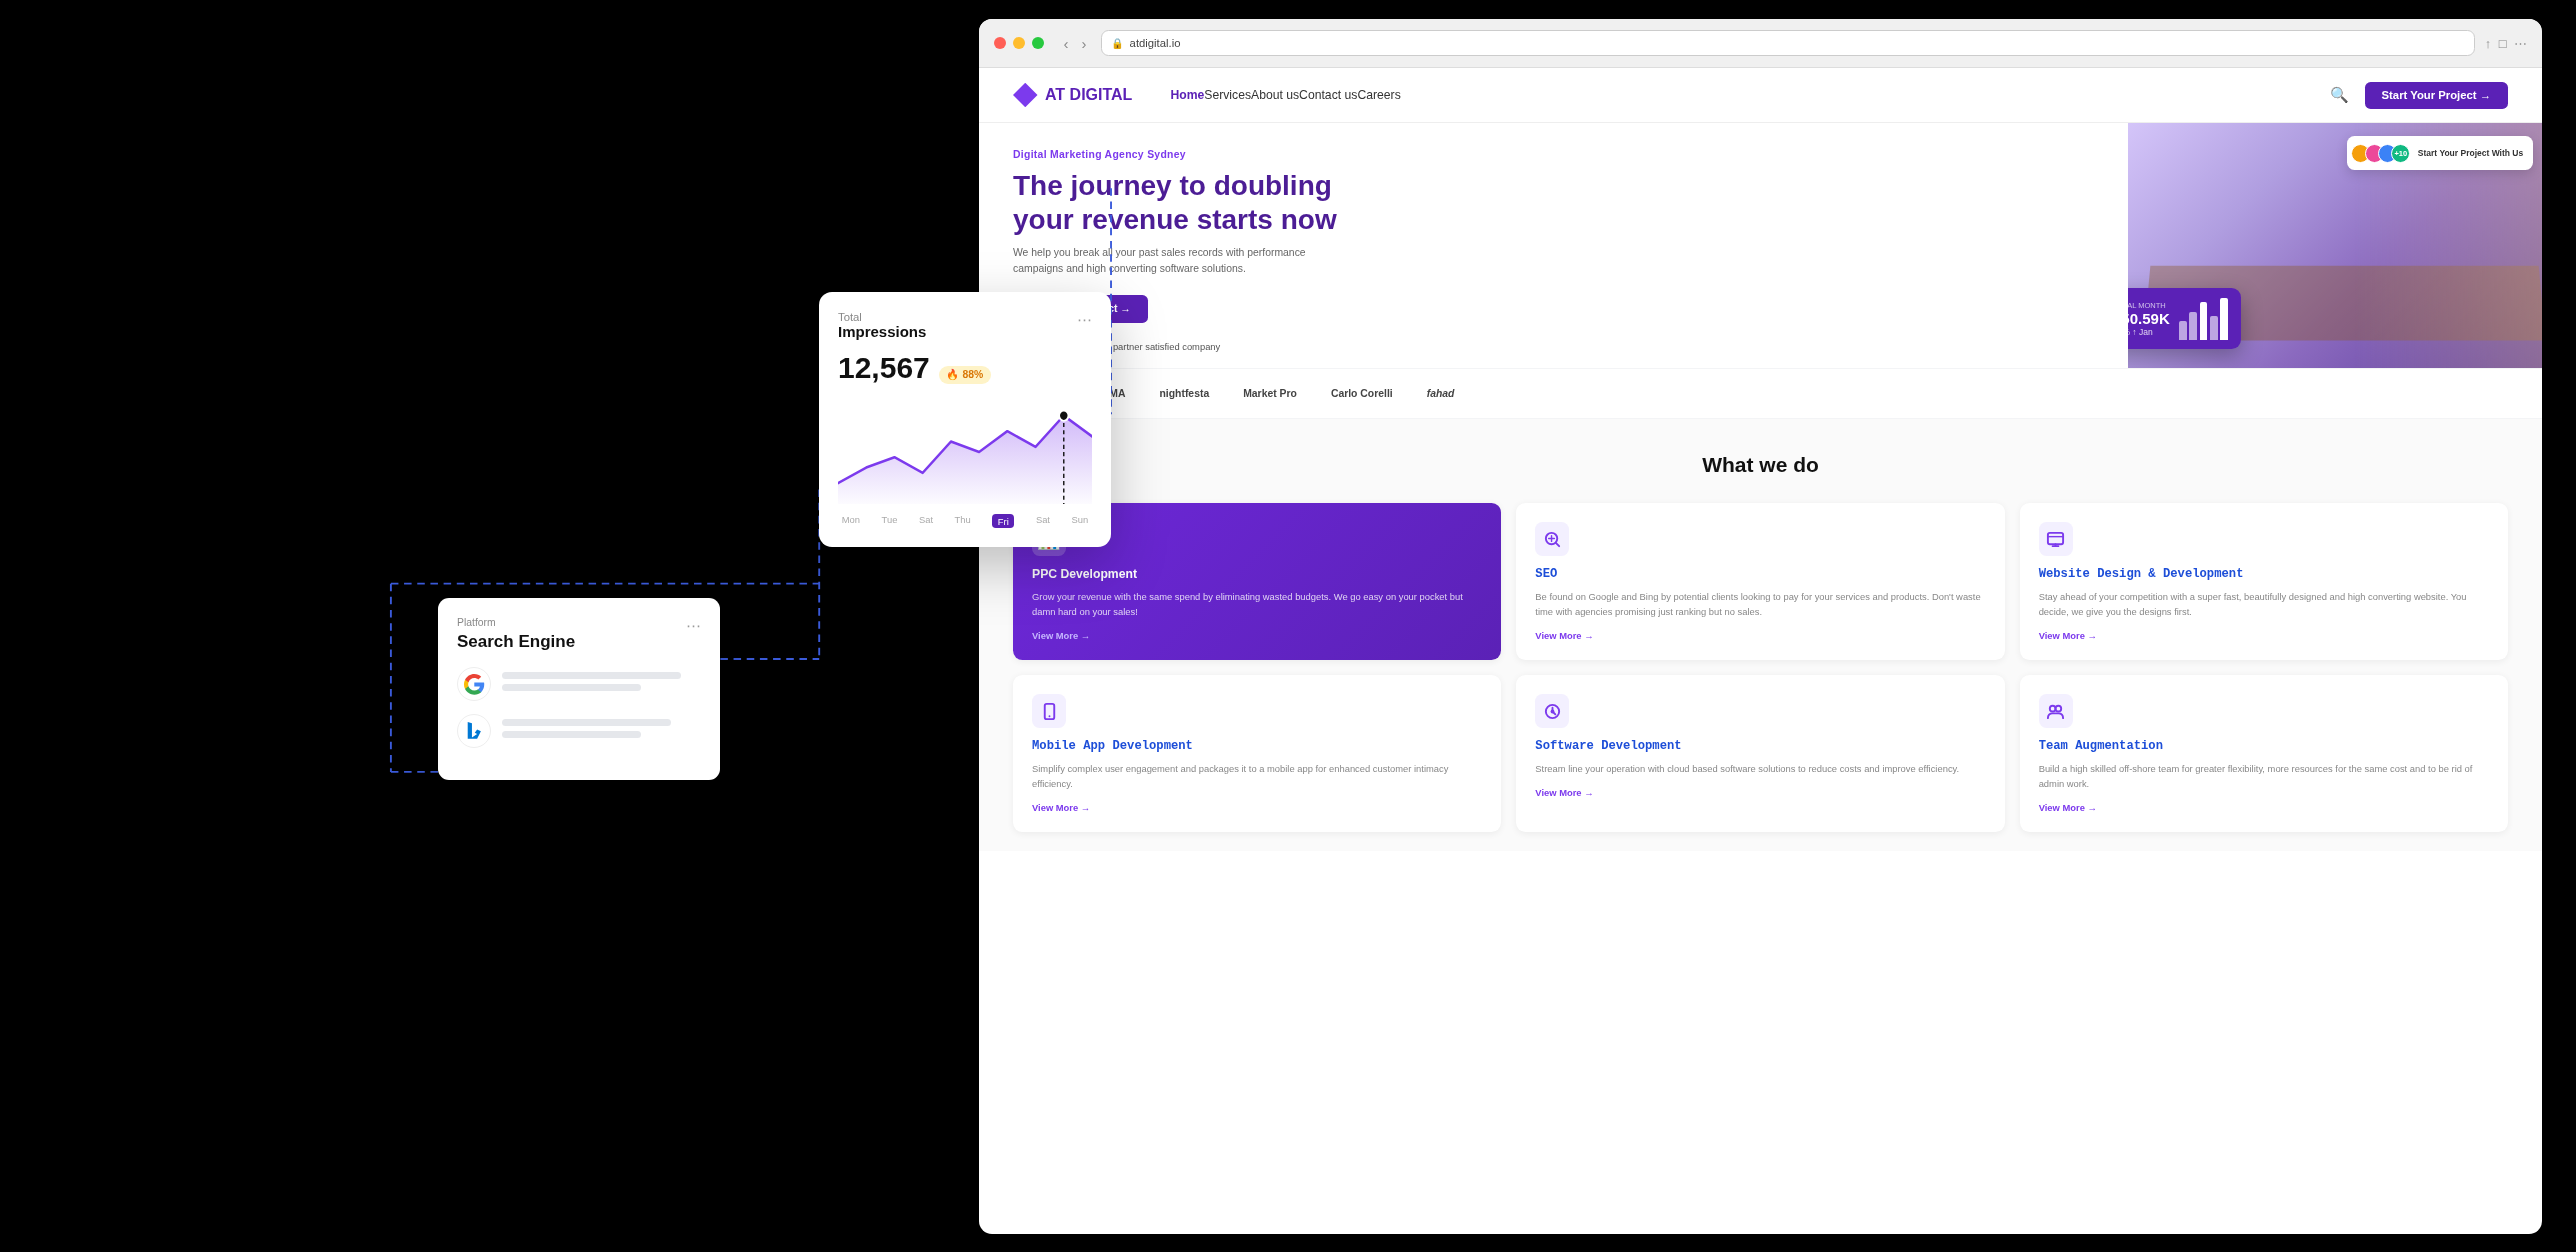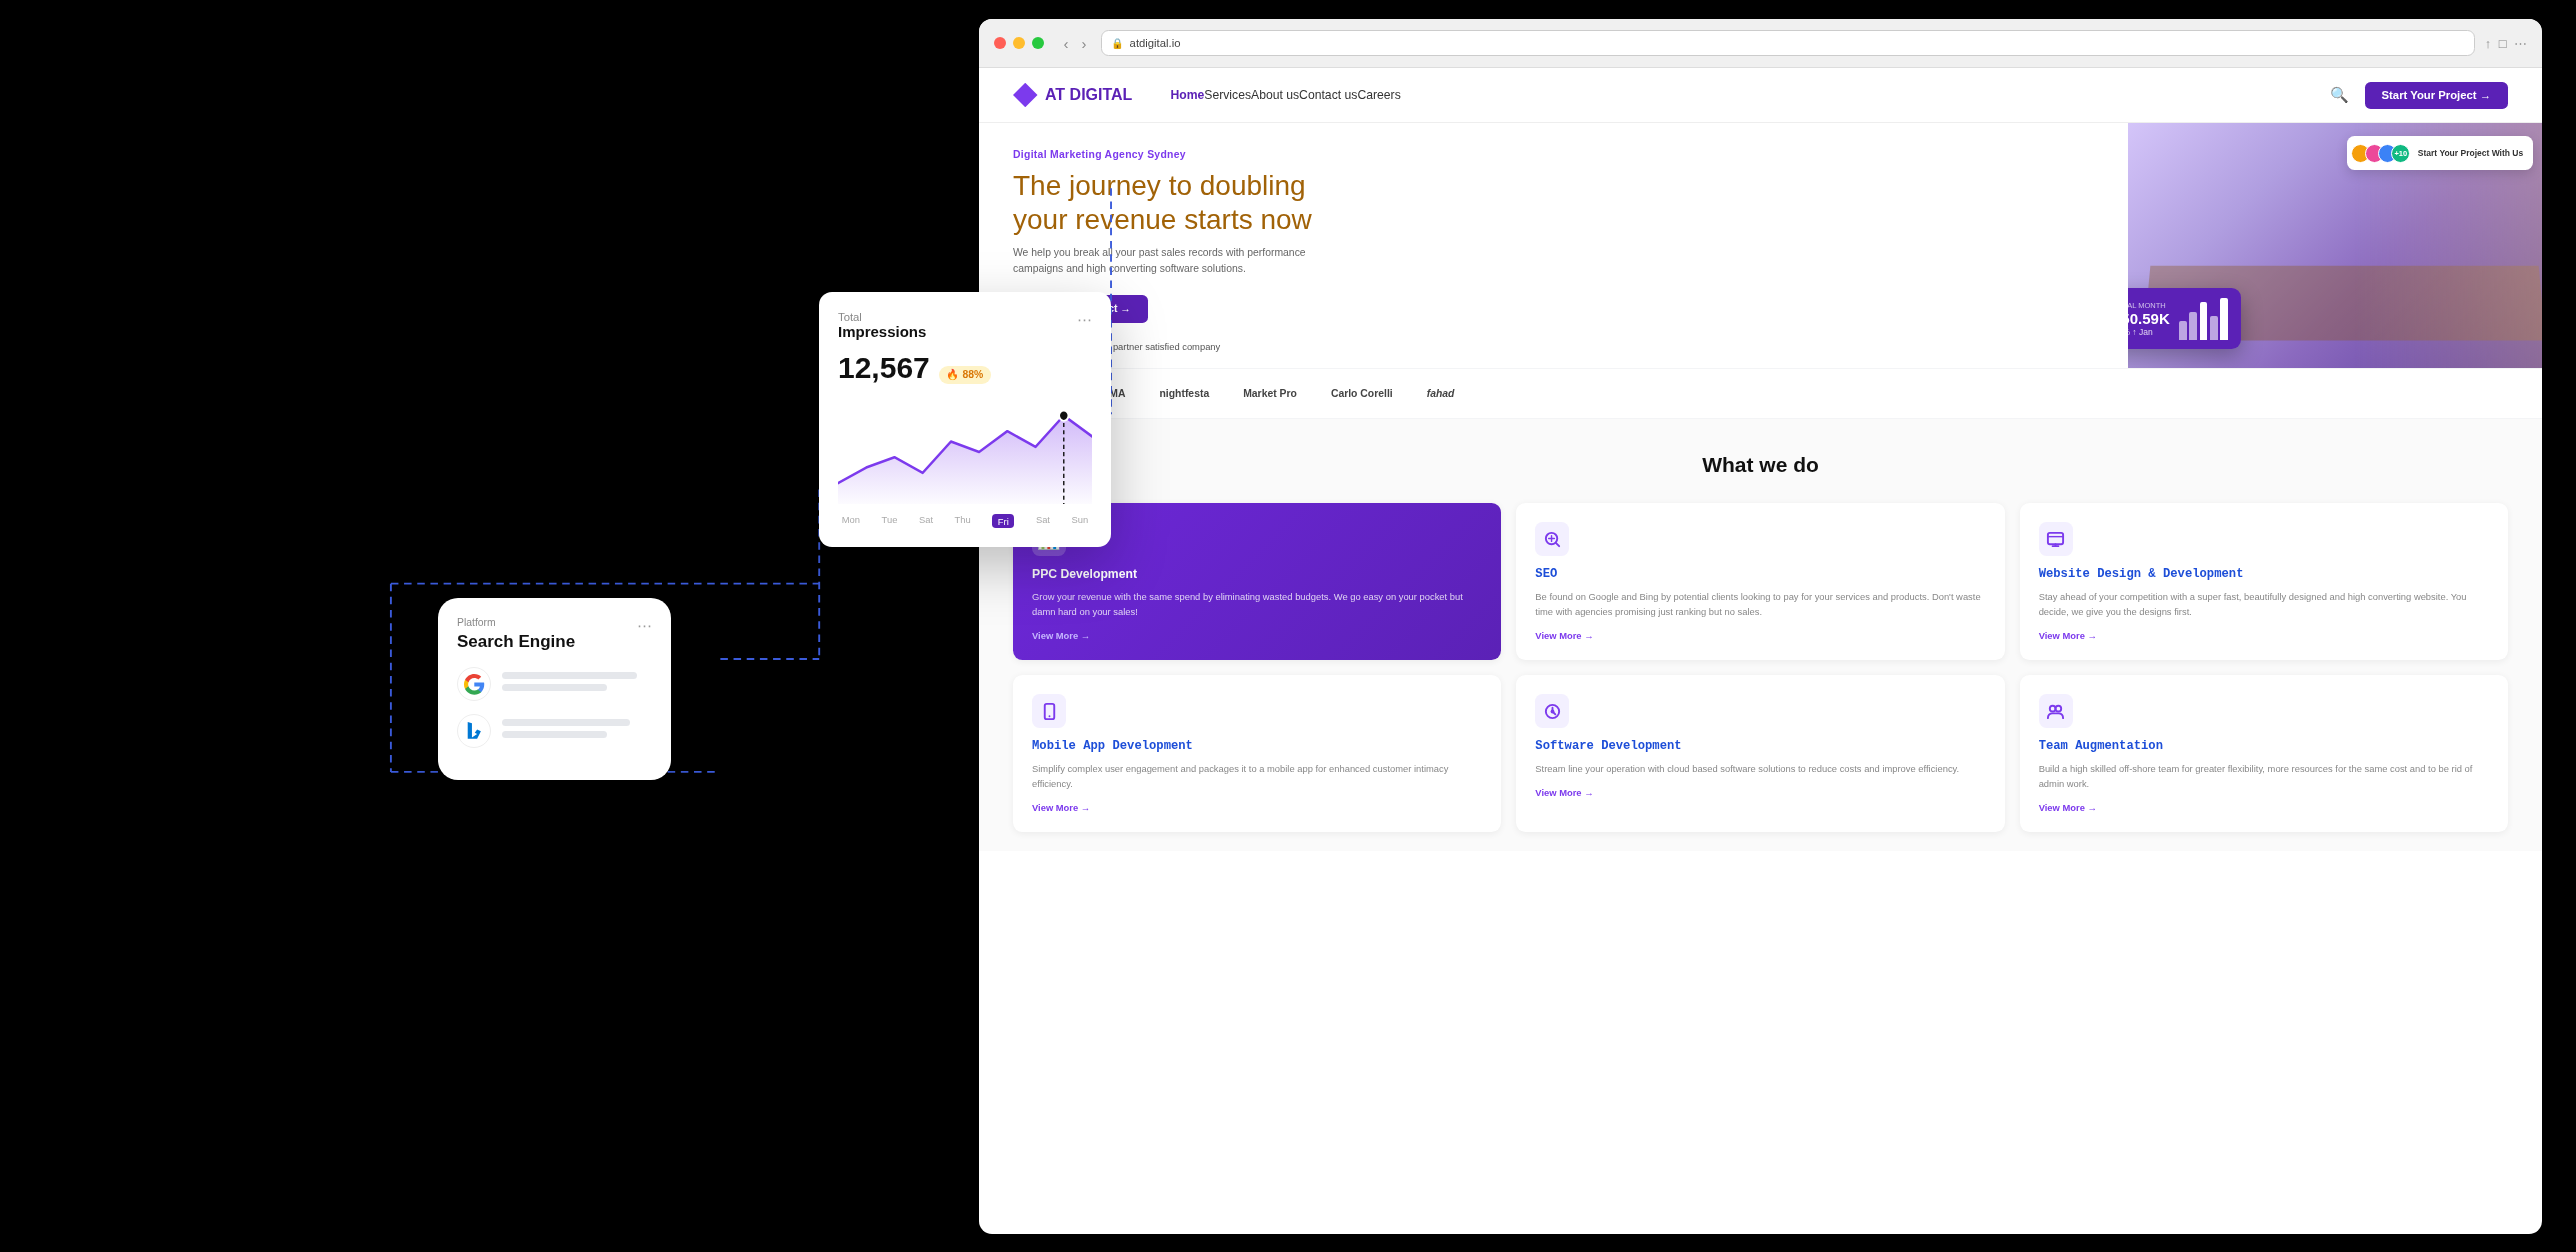--- a/index.html
+++ b/index.html
@@ -145,22 +145,22 @@
     }
     .hero-tag {
       font-size: 10.4px;
       color: #7c3aed;
       font-weight: 600;
       margin-bottom: 9.4px;
       letter-spacing: 0.3px;
     }
     .hero-title {
       font-size: 28px;
-      font-weight: 400;
-      color: #a16207;
+      font-weight: 700;
+      color: #4c1d95;
       line-height: 1.2;
       margin-bottom: 8px;
     }
     .hero-desc {
       font-size: 10.4px;
       color: #666;
       line-height: 1.6;
       margin-bottom: 17px;
       max-width: 301px;
     }
@@ -435,23 +435,23 @@
       color: #fff;
       padding: 1.9px 5.6px;
       border-radius: 3.8px;
     }
 
     
     .platform-card {
       position: absolute;
       top: 598px;
       left: 438px;
-      width: 233px;
-      background: #fff;
-      border-radius: 20px;
+      width: 282px;
+      background: #fff;
+      border-radius: 11px;
       box-shadow: 0 19px 56px rgba(0,0,0,0.25);
       padding: 19px;
       z-index: 100;
     }
     .platform-label {
       font-size: 10.4px;
       color: #888;
       margin-bottom: 3.8px;
     }
     .platform-title {

